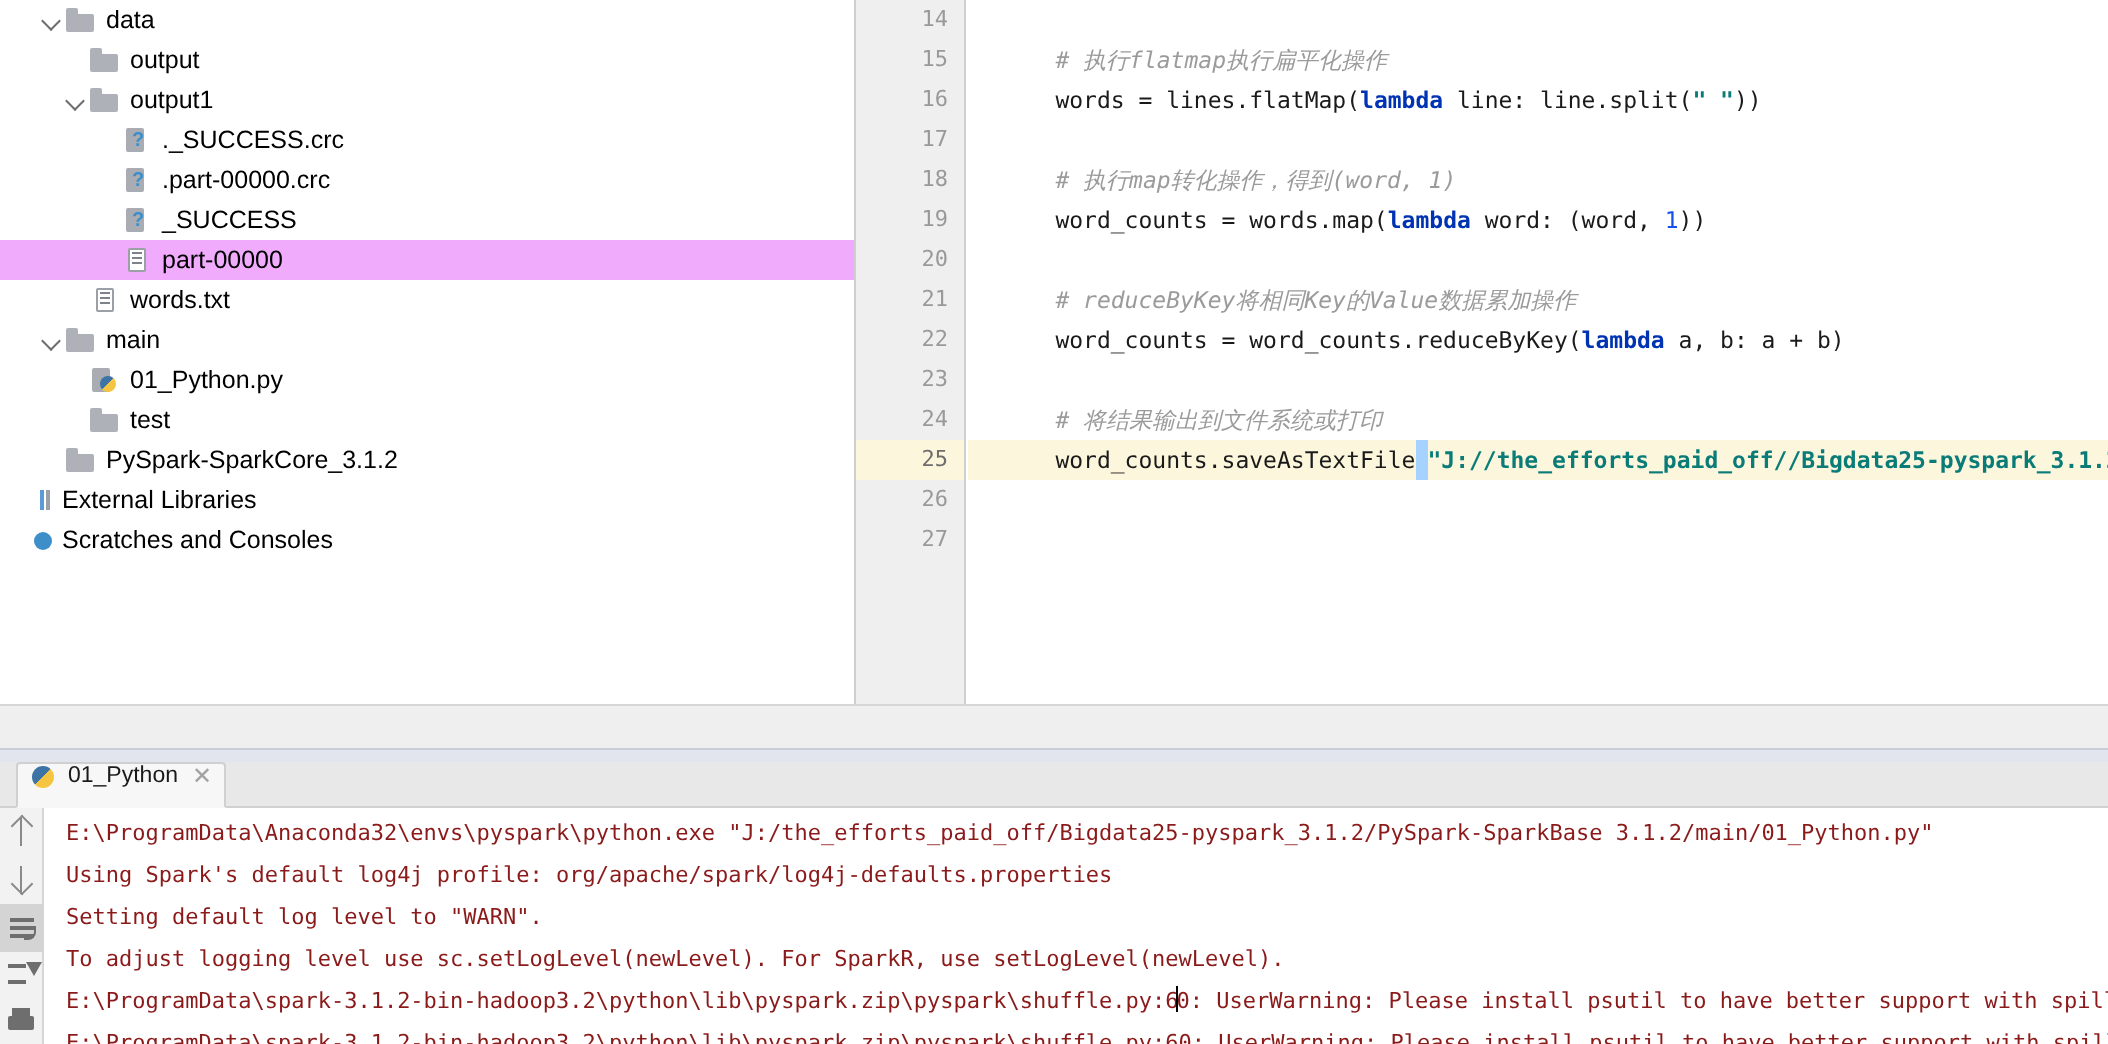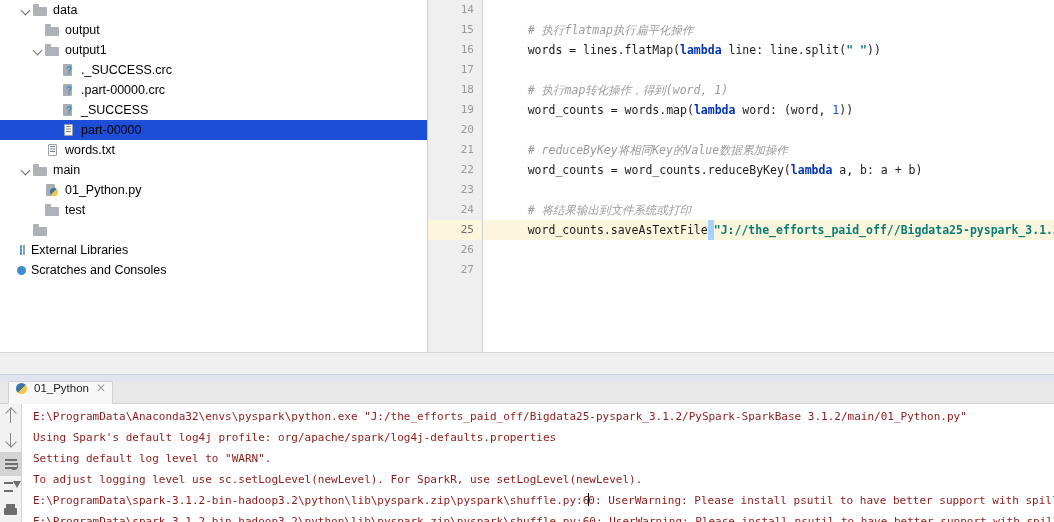--- a/index.html
+++ b/index.html
@@ -26,21 +26,21 @@
   .tree-row {
     position: relative;
     height: 20px;
     display: flex;
     align-items: center;
     white-space: nowrap;
     font-size: 12.5px;
     color: #000000;
     padding-left: 20px;
   }
-  .tree-row.selected { background: #1d4ed8; }
+  .tree-row.selected { background: #f0abfc; }
   .tree-label { line-height: 20px; }
 
   .twisty {
     width: 13px; height: 20px;
     display: inline-block;
     position: relative;
     flex: 0 0 13px;
   }
   .twisty.open::before {
     content: "";
@@ -478,20 +478,21 @@
       <div class="tree-row">
         <span class="spacer" style="width: 12px;"></span>
         <span class="twisty"></span>
         <span class="ico ico-folder"></span>
         <span class="tree-label">test</span>
       </div>
       <div class="tree-row">
         <span class="spacer" style="width: 0px;"></span>
         <span class="twisty"></span>
         <span class="ico ico-folder"></span>
+        <span class="tree-label">PySpark-SparkCore_3.1.2</span>
       </div>
       <div class="tree-row">
         <span class="spacer" style="width: 0px;"></span>
         <span class="ico ico-extlib"></span>
         <span class="tree-label">External Libraries</span>
       </div>
       <div class="tree-row">
         <span class="spacer" style="width: 0px;"></span>
         <span class="ico ico-scratch"></span>
         <span class="tree-label">Scratches and Consoles</span>

